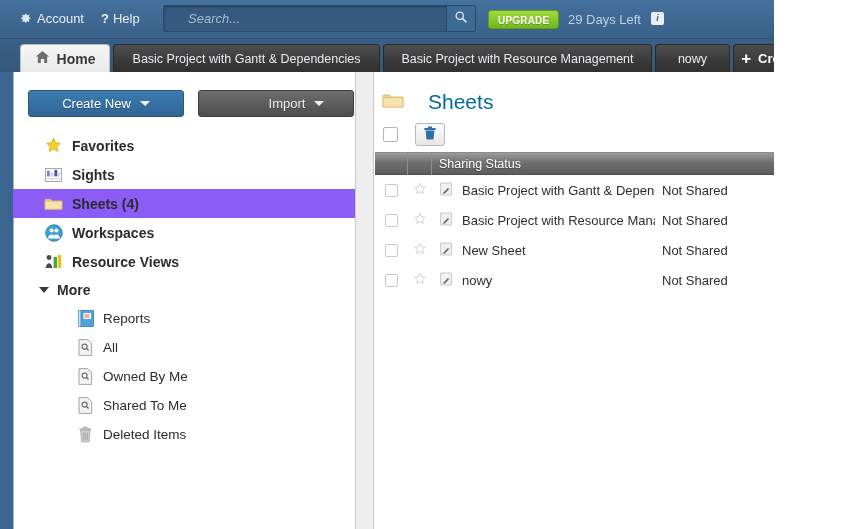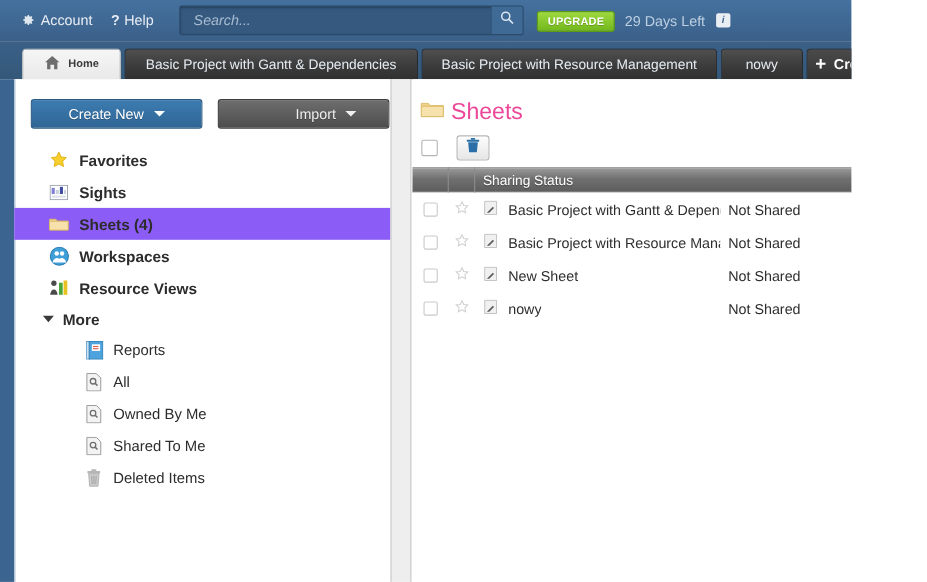--- a/index.html
+++ b/index.html
@@ -24,21 +24,21 @@
   .tb-help{left:101px;}
   .gear-ic{display:inline-block;vertical-align:-2px;margin-right:5px;width:13px;height:13px;position:relative;}
   .gear-ic svg{display:block;}
   .help-q{display:inline-block;font-weight:bold;margin-right:4px;color:#e8eef5;}
   .search-wrap{
     position:absolute;left:163px;top:5px;width:313px;height:27px;
     background:#35597f;border:1px solid #2b4a6a;border-radius:2px;box-sizing:border-box;
     box-shadow:inset 0 1px 2px rgba(0,0,0,.35);
   }
   .search-inp{
-    position:absolute;left:4px;top:0;width:283px;height:25px;
+    position:absolute;left:16px;top:0;width:283px;height:25px;
     background:transparent;border:0;outline:none;
     color:#cfdbe8;font-style:italic;font-size:13px;font-family:"Liberation Sans",sans-serif;
     padding:0 8px;box-sizing:border-box;
   }
   .search-inp::placeholder{color:#a9bdd2;font-style:italic;opacity:1;}
   .search-btn{
     position:absolute;right:0;top:0;width:28px;height:25px;
     background:#3f6a96;border-left:1px solid #2b4a6a;border-radius:0 1px 1px 0;
     display:flex;align-items:center;justify-content:center;cursor:pointer;
   }
@@ -68,21 +68,21 @@
     position:absolute;top:5px;height:28px;box-sizing:border-box;
     border-radius:4px 4px 0 0;
     font-size:12.5px;color:#e6ecf2;
     display:flex;align-items:center;justify-content:center;
     white-space:nowrap;overflow:hidden;cursor:pointer;
     background:linear-gradient(to bottom,#4f4f4f 0%,#3a3a3a 60%,#303030 100%);
     border:1px solid #2a2a2a;border-bottom:none;
   }
   .tab.home{
     background:linear-gradient(to bottom,#f6f6f6 0%,#e9e9e9 100%);
-    color:#3a3a3a;font-weight:bold;font-size:10px;
+    color:#3a3a3a;font-weight:bold;font-size:14px;
     border:1px solid #bdbdbd;border-bottom:none;align-items:center;
   }
   .home-ic{display:inline-block;margin-right:7px;vertical-align:-2px;}
   .tab-create{
     background:linear-gradient(to bottom,#4a4a4a 0%,#343434 100%);
     font-weight:bold;font-size:13px;color:#ffffff;
   }
   .plus-ic{display:inline-block;margin-right:7px;font-size:17px;line-height:12px;font-weight:bold;}
 
   
@@ -128,21 +128,21 @@
   .morerow .nlabel{font-size:14px;font-weight:bold;color:#2c2c2c;}
   .subrow{
     height:29px;display:flex;align-items:center;padding-left:64px;
     box-sizing:border-box;cursor:pointer;
   }
   .subrow .sicon{width:17px;height:19px;margin-right:9px;display:flex;align-items:center;justify-content:center;flex:none;}
   .subrow .slabel{font-size:13.5px;color:#2c2c2c;}
 
   
   .c-title{position:absolute;left:7px;top:18px;display:flex;align-items:center;}
-  .c-title .ttxt{font-size:21px;color:#ec4899;margin-left:6px;}
+  .c-title .ttxt{font-size:21px;color:#0369a1;margin-left:24px;}
   .c-toolbar{position:absolute;left:8px;top:51px;display:flex;align-items:center;}
   .cbox{
     width:15px;height:15px;background:#fff;border:1px solid #b5b5b5;border-radius:2px;
     box-sizing:border-box;cursor:pointer;flex:none;
   }
   .act-btn{
     margin-left:11px;height:23px;min-width:86px;padding:0 10px;box-sizing:border-box;
     background:linear-gradient(to bottom,#fdfdfd 0%,#e6e6e6 100%);
     border:1px solid #b7b7b7;border-radius:3px;
     display:flex;align-items:center;justify-content:center;

